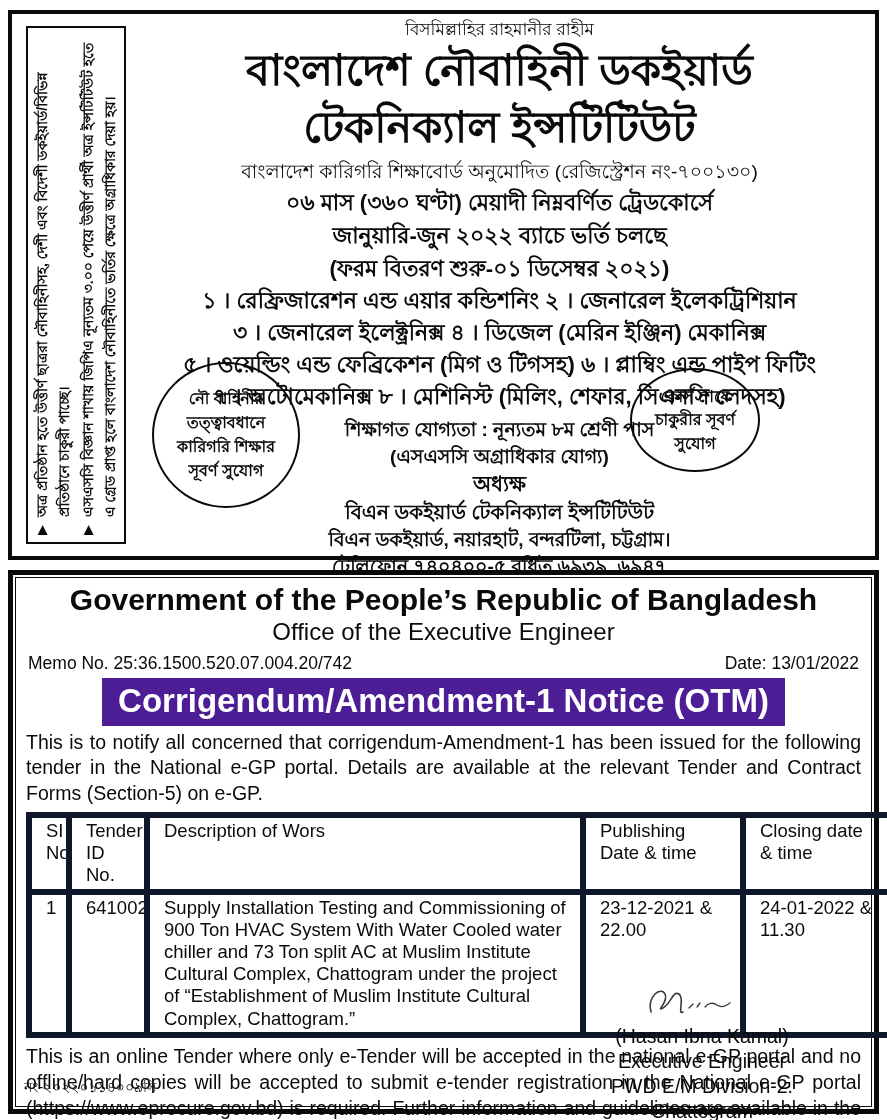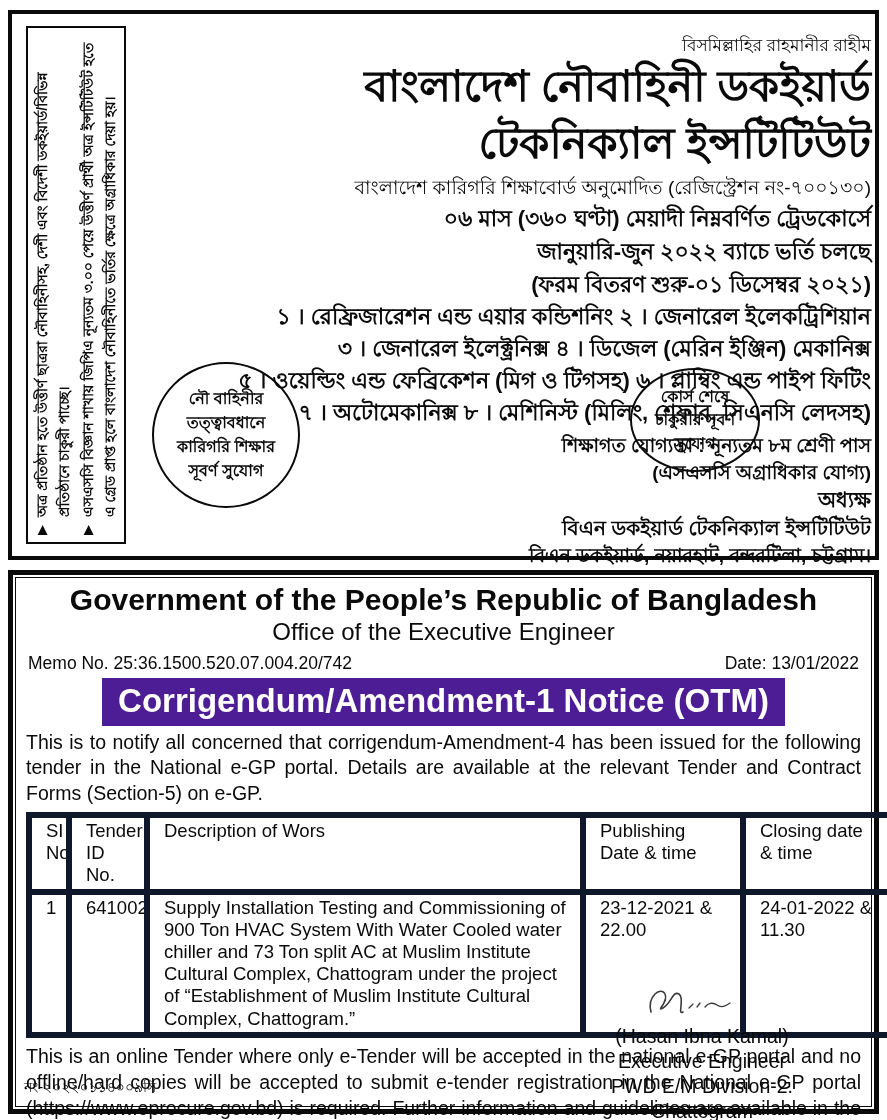--- a/index.html
+++ b/index.html
@@ -11,21 +11,21 @@
   
   .ad{position:absolute;left:8px;top:10px;width:871px;height:550px;
       border:4px solid #0a0a0a;box-sizing:border-box;background:#fff;}
   .ad-sidebar{position:absolute;left:14px;top:12px;width:100px;height:518px;
       border:2px solid #0a0a0a;box-sizing:border-box;}
   .ad-sidebar-rot{position:absolute;left:50%;top:50%;width:500px;height:90px;
       transform:translate(-50%,-50%) rotate(-90deg);
       font-size:14px;line-height:22px;font-weight:600;text-align:left;}
   .ad-bullet{position:relative;padding-left:18px;margin-bottom:2px;}
   .ad-bullet .arr{position:absolute;left:0;top:0;font-size:13px;}
-  .ad-main{position:absolute;left:116px;right:4px;top:20px;text-align:right;}
+  .ad-main{position:absolute;left:116px;right:4px;top:4px;text-align:center;}
   .bismillah{font-size:17px;line-height:24px;}
   .ad-title{font-size:43px;line-height:57px;font-weight:bold;}
   .approval{font-size:19px;line-height:28px;margin-top:2px;}
   .ad-mid{font-size:22px;line-height:33px;font-weight:600;}
   .trade{font-size:22px;line-height:32px;font-weight:bold;}
   .qual{font-size:19px;line-height:27px;font-weight:600;margin-top:3px;}
   .contact-sm{font-size:19px;line-height:27px;font-weight:600;}
   .principal{font-size:21px;line-height:28px;font-weight:bold;}
   .inst-bold{font-size:20px;line-height:28px;font-weight:bold;}
   .email-line{font-size:20px;line-height:30px;font-weight:600;margin-top:2px;}
@@ -119,21 +119,21 @@
 
     <div class="memo-row">
       <span>Memo No. 25:36.1500.520.07.004.20/742</span>
       <span>Date: 13/01/2022</span>
     </div>
 
     <div class="banner-wrap">
       <span class="banner">Corrigendum/Amendment-1 Notice (OTM)</span>
     </div>
 
-    <div class="intro">This is to notify all concerned that corrigendum-Amendment-4 has been issued for the following tender in the National e-GP portal. Details are available at the relevant Tender and Contract Forms (Section-5) on e-GP.</div>
+    <div class="intro">This is to notify all concerned that corrigendum-Amendment-1 has been issued for the following tender in the National e-GP portal. Details are available at the relevant Tender and Contract Forms (Section-5) on e-GP.</div>
 
     <table class="tender">
       <colgroup>
         <col class="c-sl">
           <col class="c-id">
           <col class="c-desc">
           <col class="c-pub">
           <col class="c-close">
       </colgroup>
       <thead>

